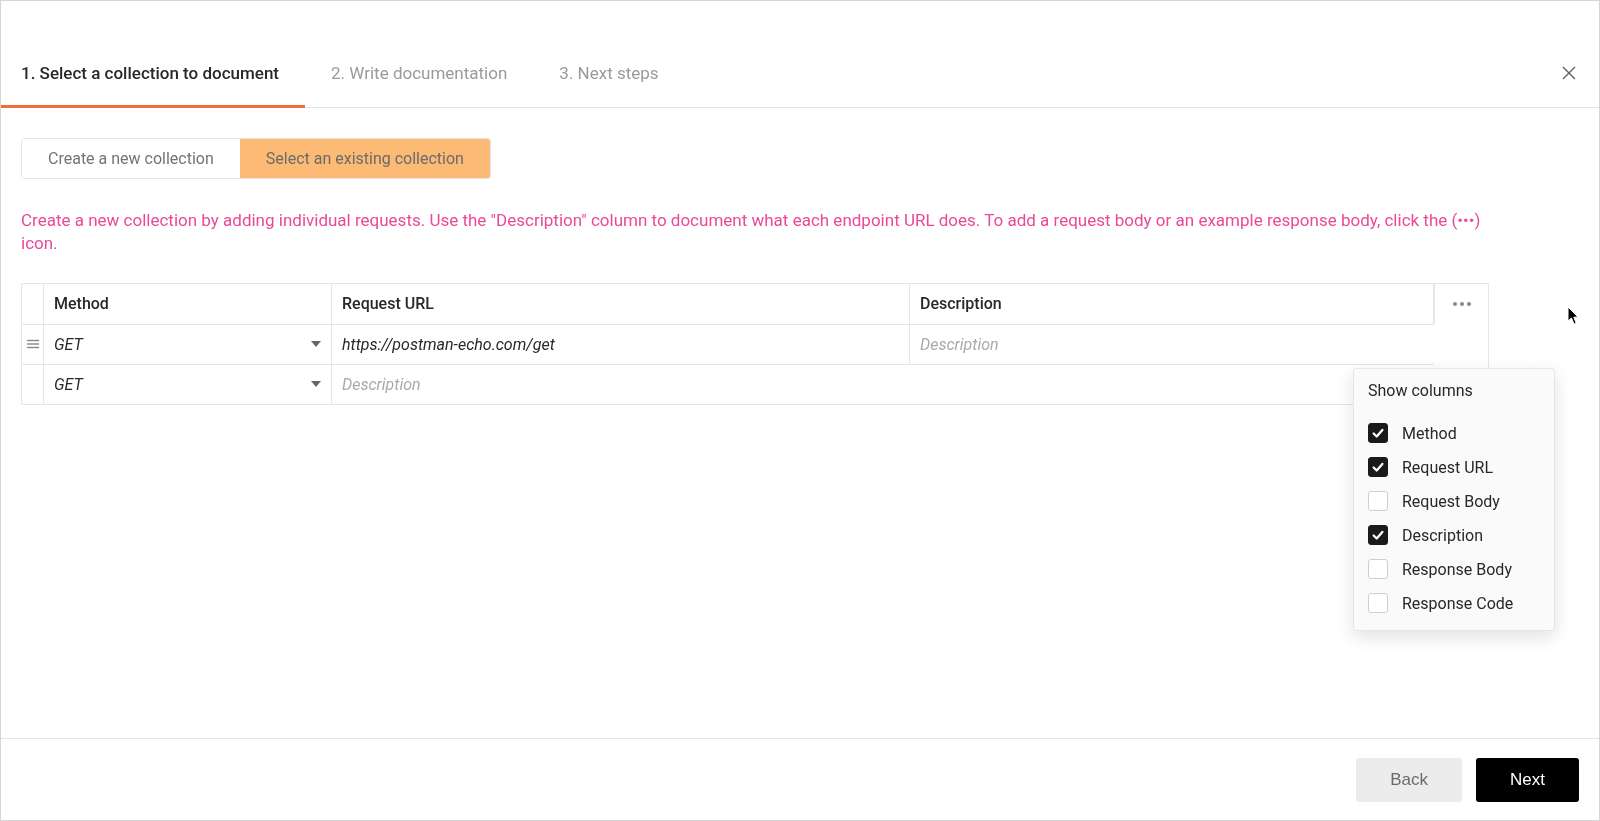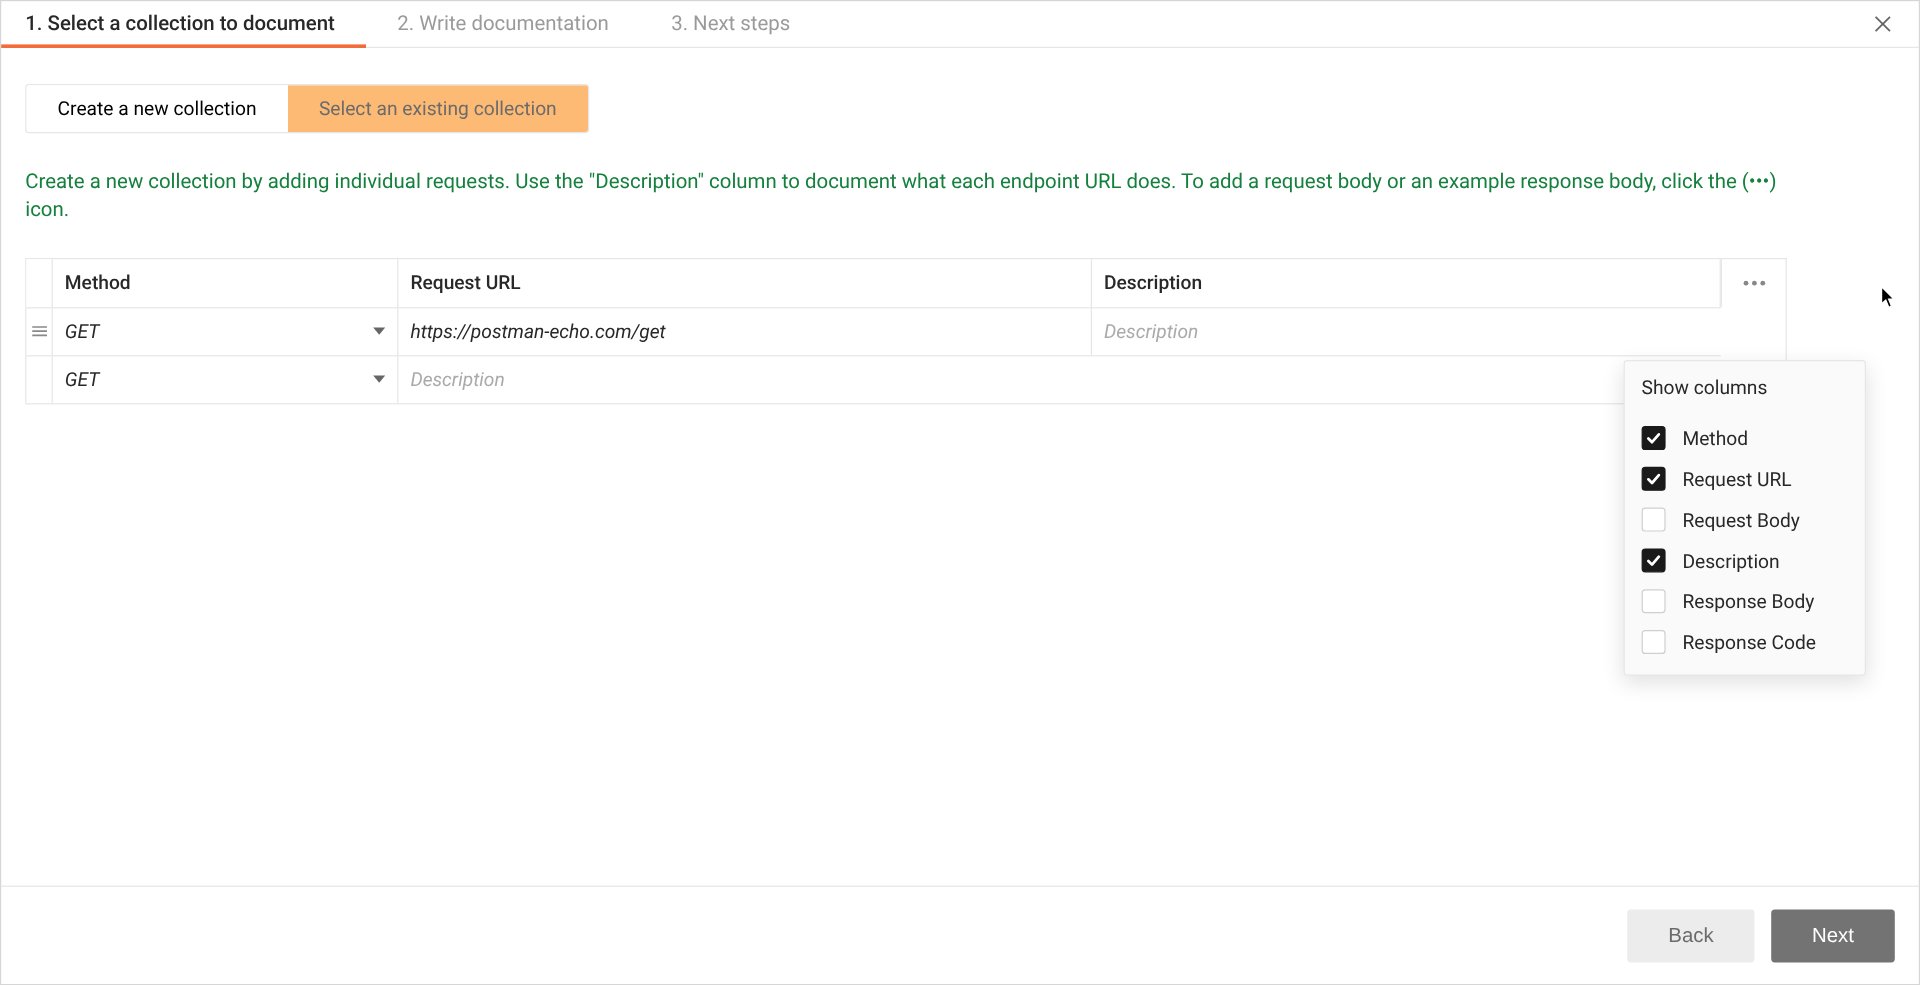--- a/index.html
+++ b/index.html
@@ -11,24 +11,25 @@
     position: relative;
     display: flex;
     flex-direction: column;
     background: #fff;
     margin: auto;
   }
   
   .steps {
     display: flex;
     align-items: flex-end;
-    height: 39px;
+    height: 70px;
     border-bottom: 1px solid #e6e6e6;
     padding-left: 20px;
     position: relative;
+    margin-top: 37px;
   }
   .step {
     font-size: 17px;
     padding: 0 26px;
     color: #9a9a9a;
     height: 100%;
     display: flex;
     align-items: center;
     position: relative;
   }
@@ -65,27 +66,27 @@
   }
   .seg-btn {
     font-size: 16px;
     padding: 10px 26px;
     background: #fdba74;
     color: #6b6b6b;
     cursor: pointer;
   }
   .seg-btn.active {
     background: #fff;
-    color: #000000;
+    color: #737373;
   }
   .instructions {
     margin-top: 30px;
     font-size: 17px;
     line-height: 1.35;
-    color: #15803d;
+    color: #ec4899;
     max-width: 1460px;
   }
 
   
   .tbl {
     margin-top: 28px;
     border: 1px solid #e6e6e6;
     width: 100%;
     max-width: 1468px;
   }
@@ -152,21 +153,21 @@
     padding-right: 20px;
   }
   .btn {
     font-size: 17px;
     padding: 12px 34px;
     border-radius: 3px;
     cursor: pointer;
     border: none;
   }
   .btn-ghost { background: #ececec; color: #6b6b6b; }
-  .btn-primary { background: #737373; color: #fff; }
+  .btn-primary { background: #000000; color: #fff; }
 
   
   .cursor {
     position: absolute;
     top: 198px; right: 18px;
     width: 14px; height: 20px;
     pointer-events: none;
   }
 </style>
 </head>

